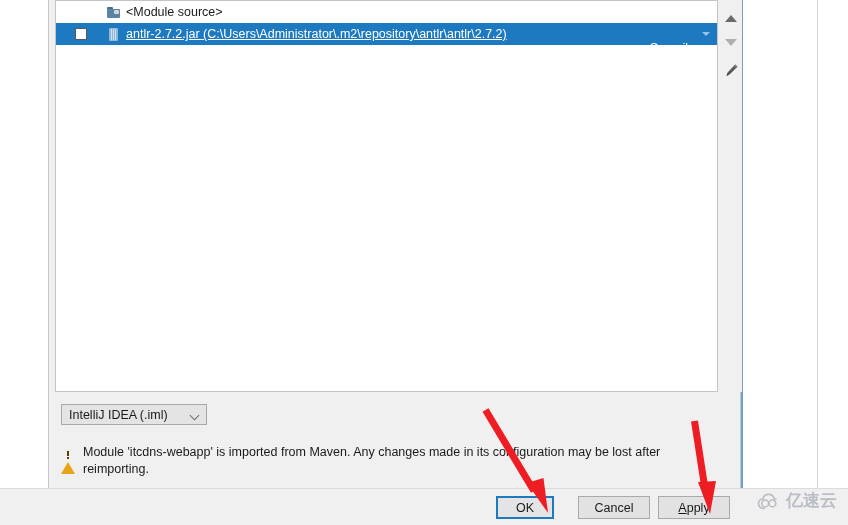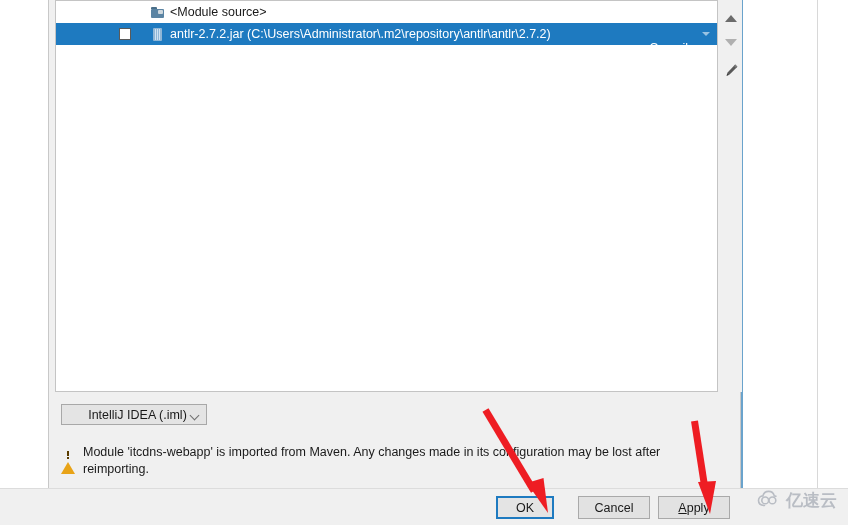--- a/index.html
+++ b/index.html
@@ -62,25 +62,25 @@
     overflow: hidden;
   }
   .row {
     position: relative;
     height: 22px;
     display: flex;
     align-items: center;
     font-size: 12.5px;
     color: #1a1a1a;
     white-space: nowrap;
-    padding-left: 44px;
   }
   .row.selected {
     background: #1e7ac0;
     color: #ffffff;
+    text-decoration: underline;
   }
   .row-check {
     width: 18px;
     min-width: 18px;
     display: flex;
     justify-content: center;
     align-items: center;
     margin-left: 16px;
   }
   .cbox {
@@ -185,21 +185,20 @@
     position: relative;
     width: 146px;
     height: 21px;
     background: #e4e4e4;
     border: 1px solid #a8a8a8;
     box-sizing: border-box;
     display: flex;
     align-items: center;
     font-size: 12.5px;
     color: #1a1a1a;
-    justify-content: center;
   }
   .combo-text { padding-left: 7px; }
   .combo-caret {
     position: absolute;
     right: 7px; top: 7px;
     width: 8px; height: 5px;
   }
   .combo-caret:before {
     content: "";
     position: absolute; left: 0; top: 0;
@@ -286,21 +285,21 @@
     width: 848px; height: 525px;
     pointer-events: none;
   }
 
   
   .watermark {
     position: absolute;
     left: 757px;
     top: 489px;
     display: flex;
-    align-items: flex-start;
+    align-items: flex-end;
     color: #b9bdc4;
   }
   .wm-text {
     font-size: 17px;
     font-weight: bold;
     letter-spacing: 0px;
     margin-left: 3px;
     font-family: "DejaVu Sans", sans-serif;
   }
 </style>

